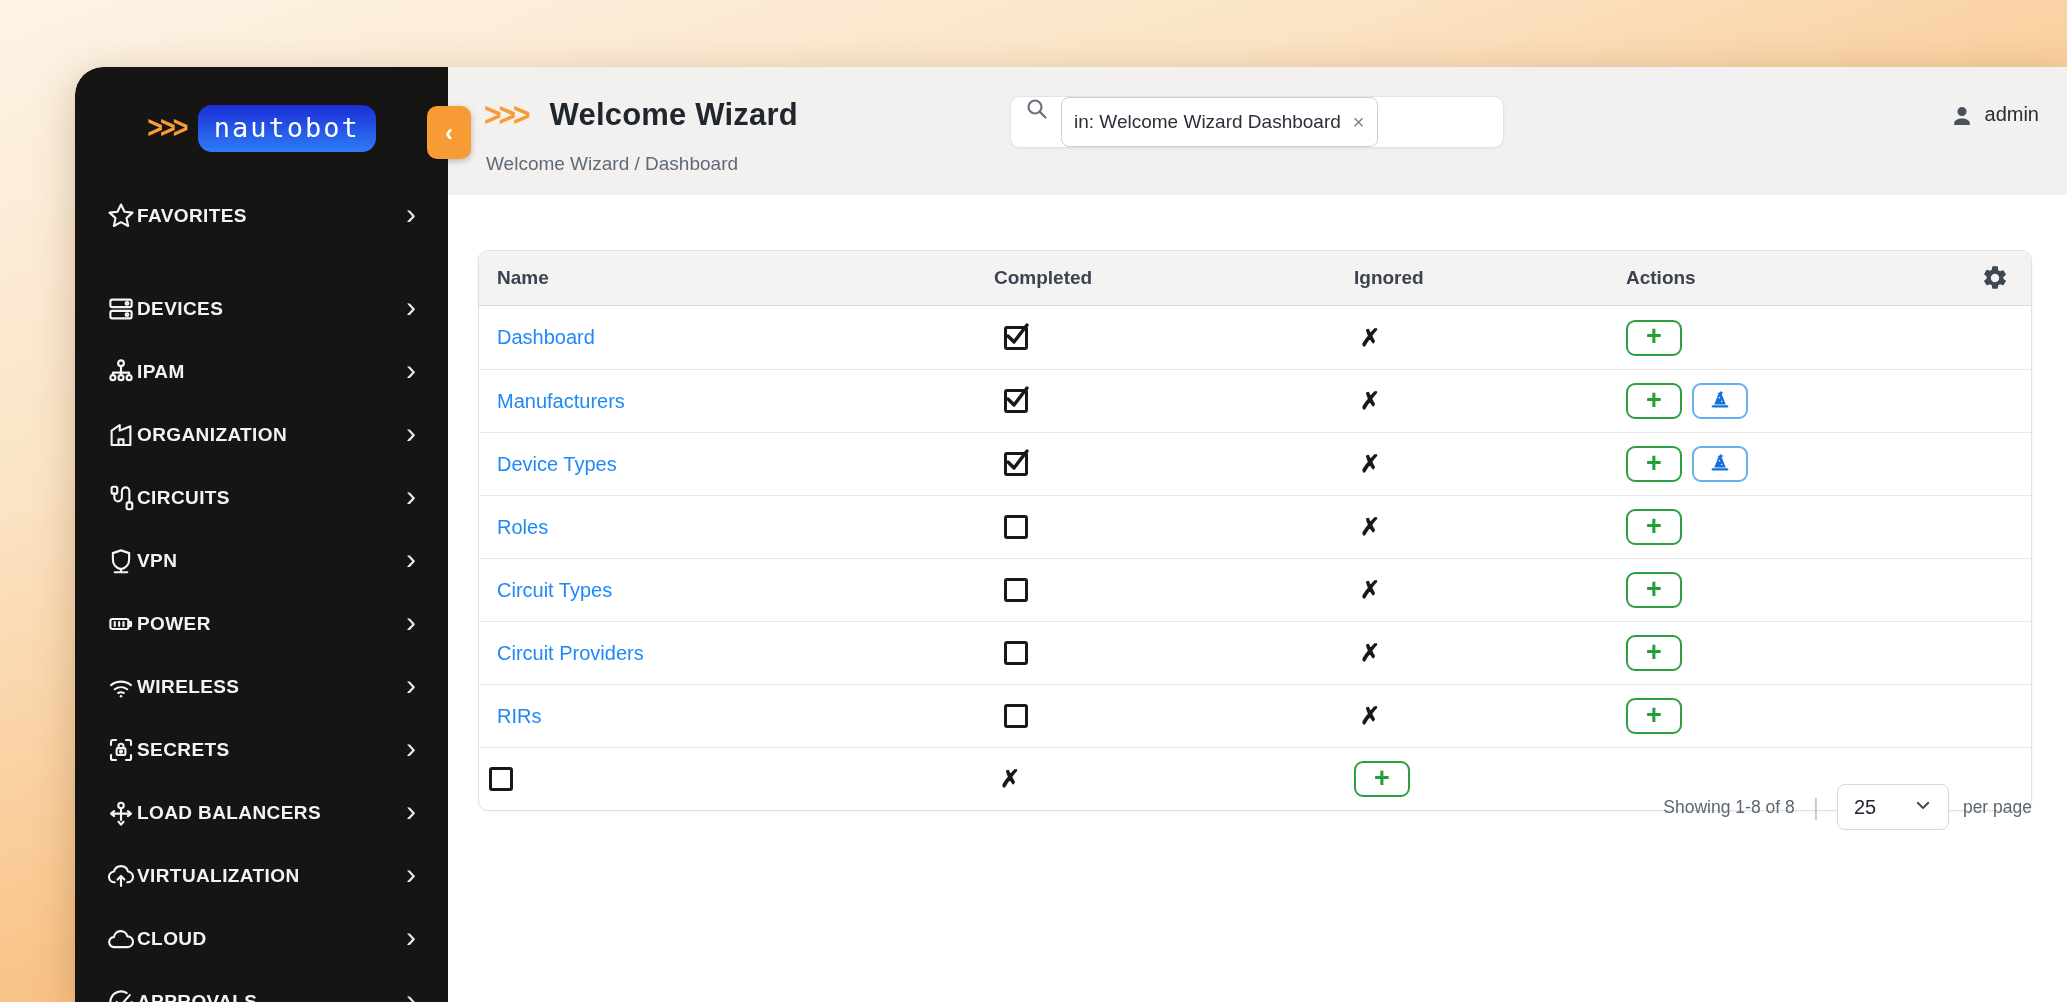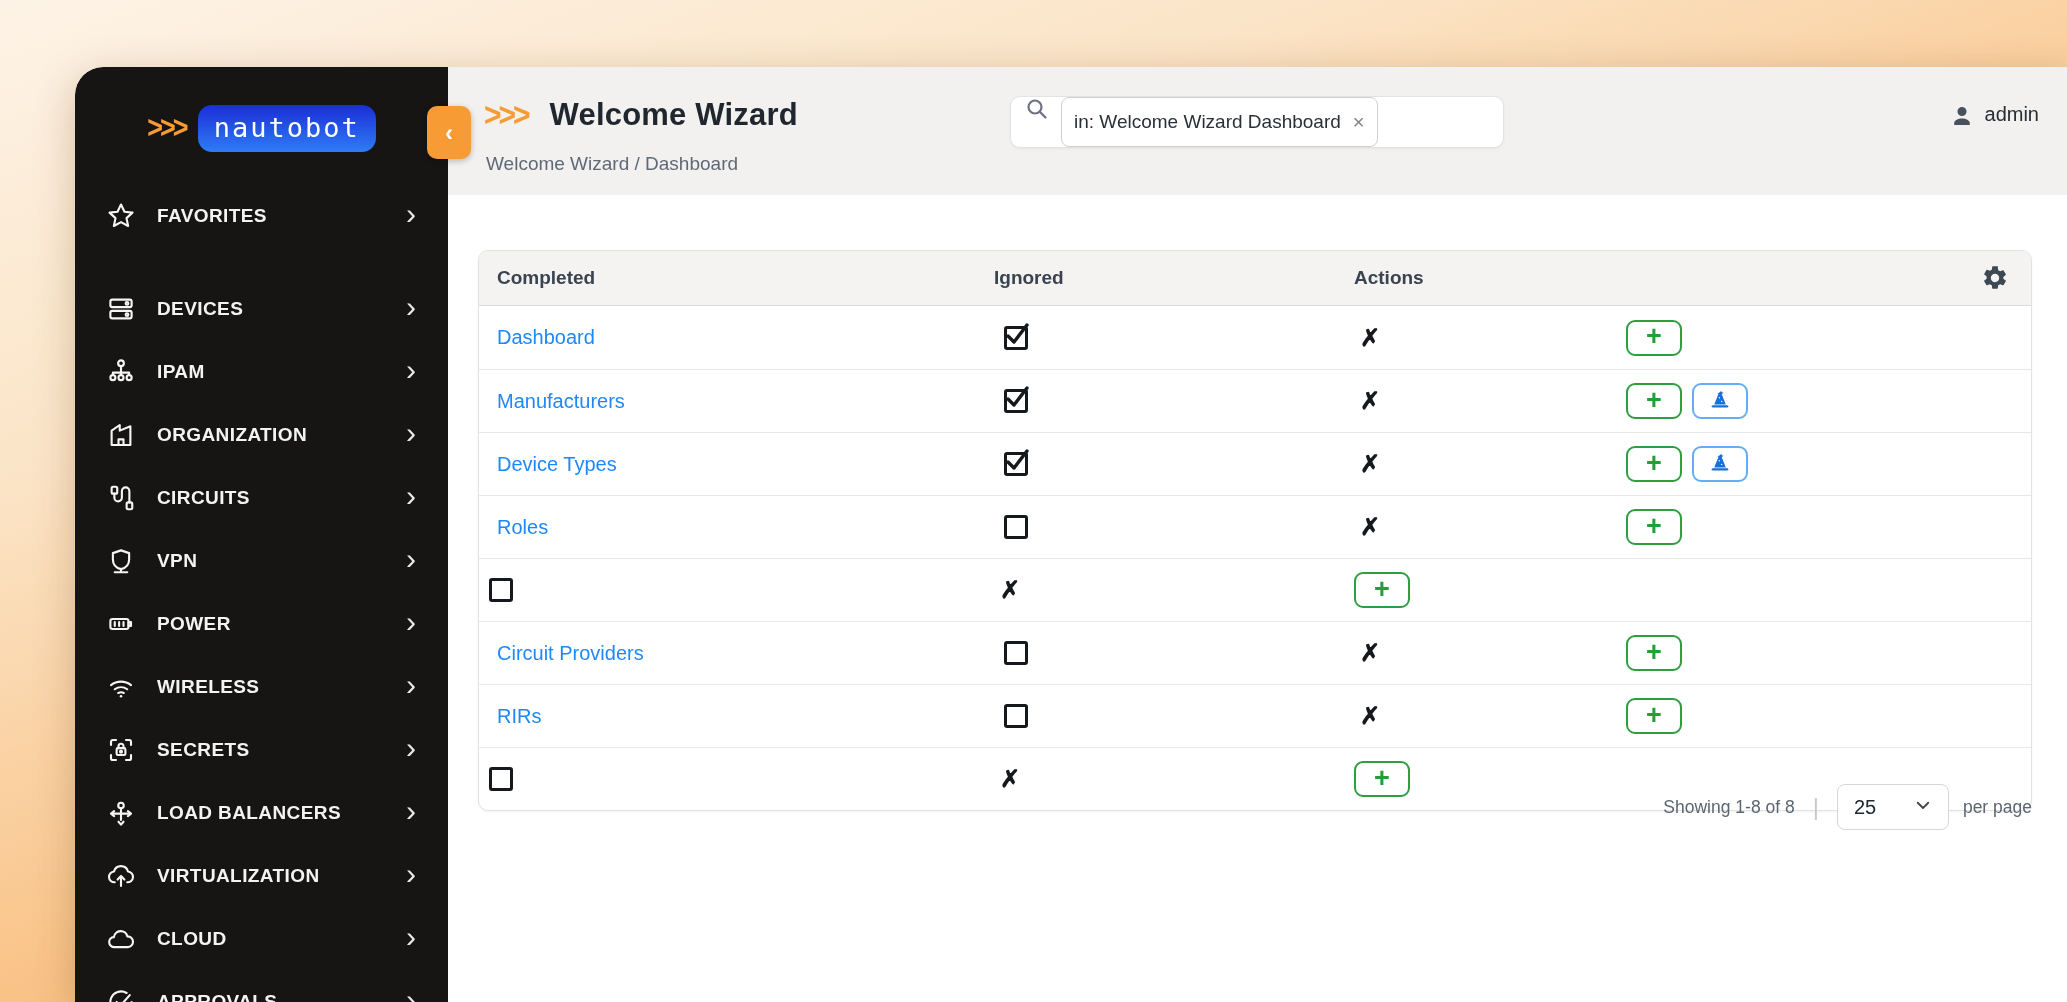--- a/index.html
+++ b/index.html
@@ -22,21 +22,21 @@
   .logo-row { margin-top:30px; height:62px; display:flex; align-items:center; justify-content:center; gap:12px; }
   .logo-chevrons { color:var(--accent-orange,#f5922d); font-size:27px; font-weight:700; letter-spacing:-3px; transform:scaleY(1.15); }
   .logo-pill {
     background:linear-gradient(180deg,#1b2ed6 0%,#2e7cf6 100%);
     border-radius:14px; padding:7px 16px 9px;
     font-family:"DejaVu Sans Mono", monospace; font-size:27px; color:#fff; letter-spacing:2px;
   }
   .nav { margin-top:25px; display:flex; flex-direction:column; }
   .nav-spacer { height:30px; }
   .nav-item {
-    height:63px; display:flex; align-items:center; gap:20px;
+    height:63px; display:flex; align-items:center; 
     padding:0 32px 0 30px; cursor:pointer;text-align:right;
   }
   .nav-icon { width:32px; height:32px; flex:0 0 32px; display:flex; align-items:center; justify-content:center; }
   .nav-icon svg { width:30px; height:30px; stroke:#f5f5f5; stroke-width:1.7; fill:none; stroke-linecap:round; stroke-linejoin:round; }
   .nav-label { font-size:19px; font-weight:700; letter-spacing:.4px; color:#f3f3f3; white-space:nowrap; }
   .nav-chevron { margin-left:auto; font-size:30px; line-height:1; color:#eaeaea; font-weight:400; transform:translateY(-2px); }
   
   .collapse-btn {
     position:absolute; left:352px; top:39px; width:44px; height:53px;
     background:var(--accent-orange,#f79b35); border:none; border-radius:10px;
@@ -307,20 +307,21 @@
           <svg viewBox="0 0 24 24">
               <path d="M12 12a4.2 4.2 0 1 0 0-8.4A4.2 4.2 0 0 0 12 12zm0 2.2c-3.6 0-7.2 1.8-7.2 4.2v2h14.4v-2c0-2.4-3.6-4.2-7.2-4.2z"></path>
             </svg>
         </span>
         <span class="user-name">admin</span>
       </div>
     </div>
 
     <section class="card">
       <div class="thead">
+        <div class="th">Name</div>
         <div class="th">Completed</div>
         <div class="th">Ignored</div>
         <div class="th">Actions</div>
         <button class="gear-btn">
           <span>
             <svg viewBox="0 0 24 24">
                 <path d="M19.14 12.94c.04-.3.06-.61.06-.94 0-.32-.02-.64-.07-.94l2.03-1.58a.49.49 0 0 0 .12-.61l-1.92-3.32a.488.488 0 0 0-.59-.22l-2.39.96c-.5-.38-1.03-.7-1.62-.94l-.36-2.54A.484.484 0 0 0 13.92 2h-3.84c-.24 0-.43.17-.47.41l-.36 2.54c-.59.24-1.13.57-1.62.94l-2.39-.96a.49.49 0 0 0-.59.22L2.73 8.47c-.12.21-.08.47.12.61l2.03 1.58c-.05.3-.09.63-.09.94s.02.64.07.94l-2.03 1.58a.49.49 0 0 0-.12.61l1.92 3.32c.12.22.37.29.59.22l2.39-.96c.5.38 1.03.7 1.62.94l.36 2.54c.05.24.24.41.48.41h3.84c.24 0 .44-.17.47-.41l.36-2.54c.59-.24 1.13-.56 1.62-.94l2.39.96c.22.08.47 0 .59-.22l1.92-3.32c.12-.22.07-.47-.12-.61l-2.01-1.58zM12 15.6A3.61 3.61 0 0 1 8.4 12c0-1.98 1.62-3.6 3.6-3.6s3.6 1.62 3.6 3.6-1.62 3.6-3.6 3.6z"></path>
               </svg>
           </span>
         </button>
@@ -406,20 +407,23 @@
       </div>
     </div>
     <div>
       <span class="xmark">✗</span>
     </div>
     <div class="cell-actions">
               <button class="btn-add">+</button>
             </div>
   </div>
           <div class="trow">
+    <div class="cell-name">
+      <a class="row-link">Circuit Types</a>
+    </div>
     <div>
       <div class="checkbox">
         
       </div>
     </div>
     <div>
       <span class="xmark">✗</span>
     </div>
     <div class="cell-actions">
               <button class="btn-add">+</button>

